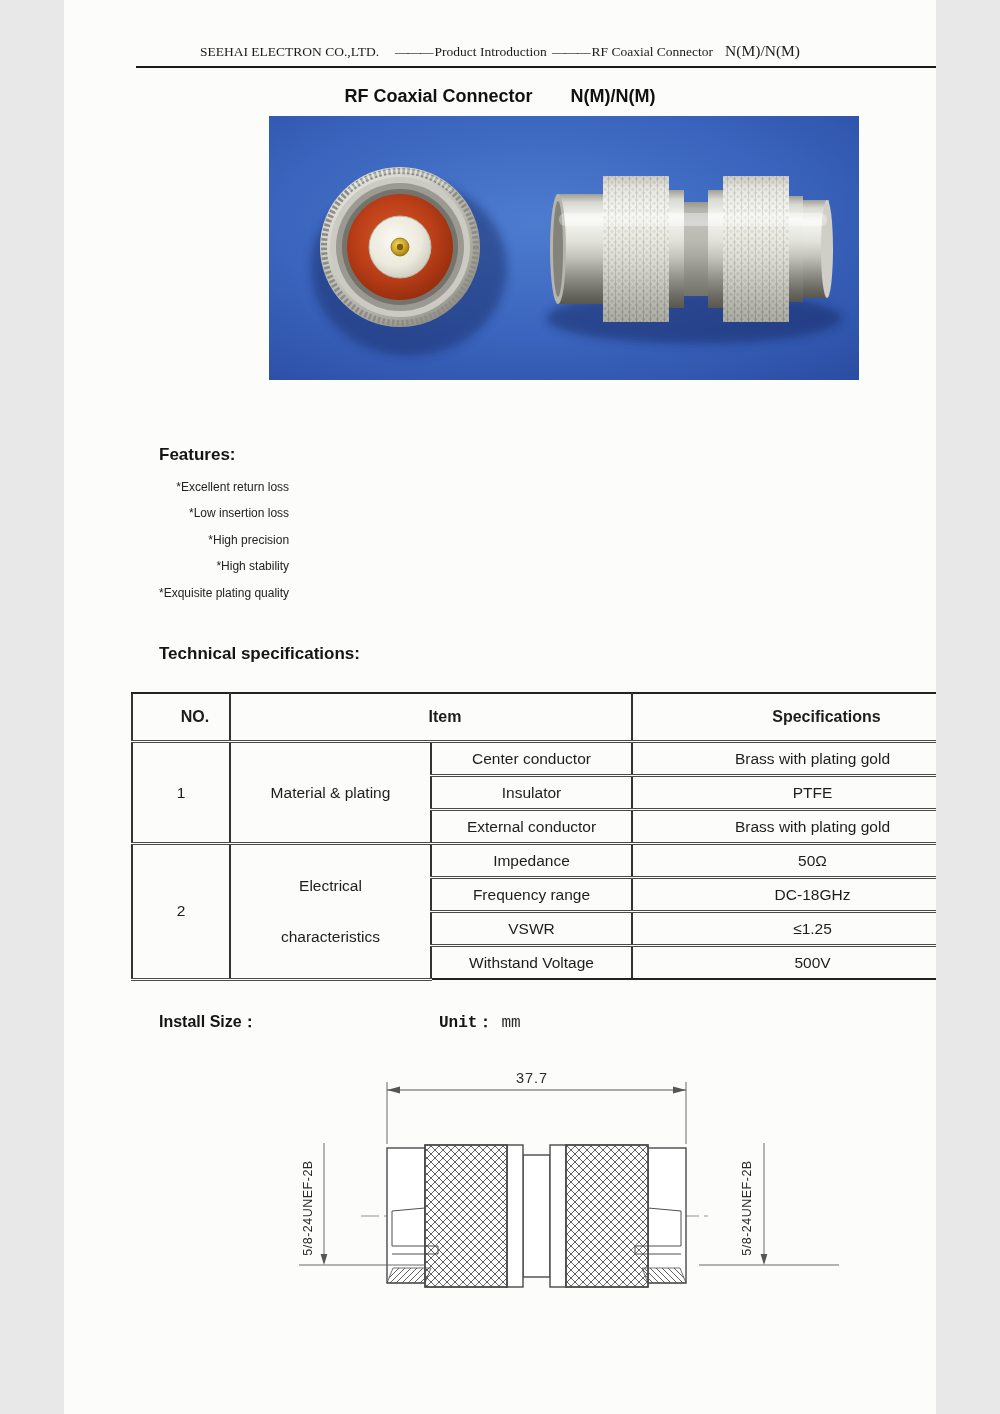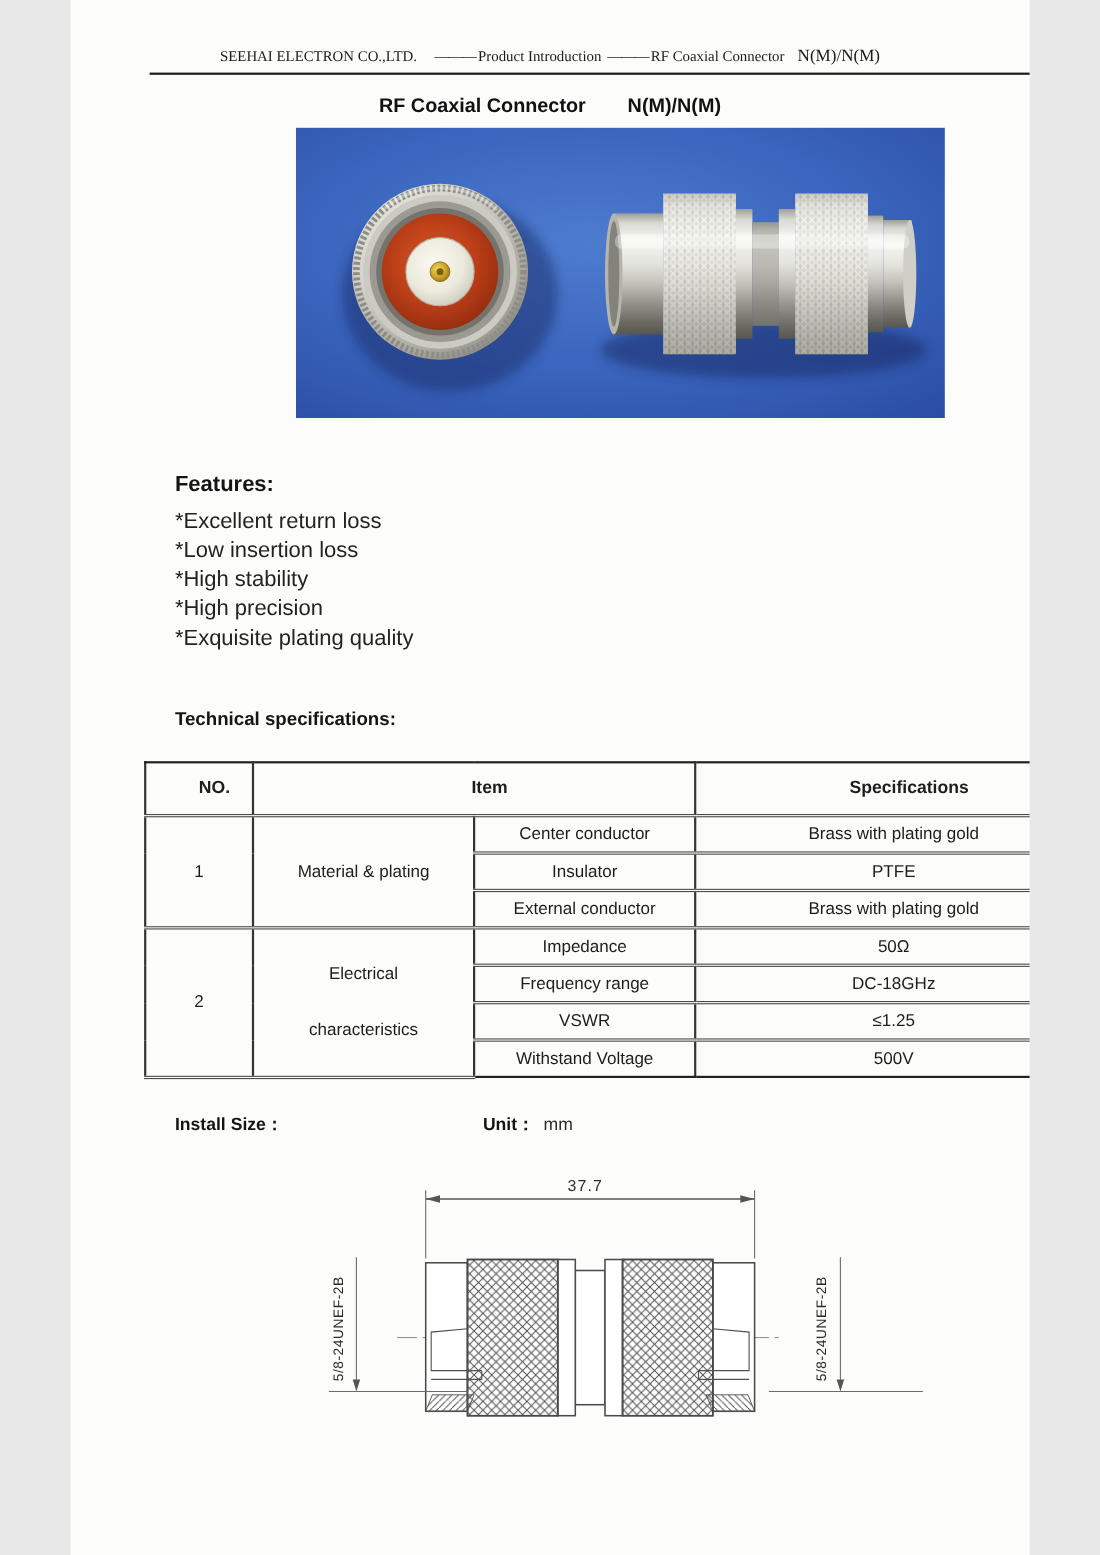--- a/index.html
+++ b/index.html
@@ -16,44 +16,44 @@
   .hdr .model{font-size:15.5px;margin-left:12px;}
   .hdr-rule{position:absolute;top:66px;left:72px;width:848px;height:2px;background:#1a1a1a;}
   
   .title{position:absolute;top:86px;left:0;right:0;text-align:center;
          font-size:18px;font-weight:bold;color:#111;}
   .title .model{margin-left:38px;}
   
   .photo{position:absolute;left:205px;top:116px;width:590px;height:264px;}
   
   .features{position:absolute;left:95px;top:429px;}
-  .features h3{margin:0 0 9px 0;font-size:20px;color:#151515;}
+  .features h3{margin:16px 0 9px 0;font-size:17px;color:#151515;}
   .features ul{margin:0;padding:0;list-style:none;}
-  .features li{font-size:20px;line-height:26.4px;color:#222;}
+  .features li{font-size:12px;line-height:26.4px;color:#222;text-align:right;}
   .tech-head{position:absolute;left:95px;top:644px;font-size:17px;font-weight:bold;color:#151515;}
   
   .spec-table{position:absolute;left:67px;top:692px;border-collapse:collapse;table-layout:fixed;
               width:863px;font-size:15.5px;color:#1d1d1d;}
   .spec-table th,.spec-table td{
       border-left:2px solid #333;border-right:2px solid #333;
       border-top:3px double #4a4a4a;border-bottom:3px double #4a4a4a;
       text-align:center;vertical-align:middle;padding:0 4px;background:transparent;}
   .spec-table tr.head th{border-top:2px solid #222;height:46px;font-size:16px;padding-left:32px;}
   .spec-table tr.last td{border-bottom:2px solid #222;}
   .spec-table td{height:31px;}
   .col-no{width:60px;}
   .col-item1{width:241px;}
   .col-item2{width:239px;}
   .col-spec{width:323px;}
   .two-line div{line-height:24px;}
   .two-line div.gap{margin-top:27px;}
   
   .install{position:absolute;top:1012px;left:0;right:0;font-size:16px;}
   .install .lbl{position:absolute;left:95px;font-weight:bold;color:#141414;}
-  .install .unit{position:absolute;left:375px;}
+  .install .unit{position:absolute;left:375px;font-family:Liberation Mono, monospace;}
   .install .unit b{font-weight:bold;color:#141414;}
   .install .unit span{margin-left:8px;color:#2a2a2a;}
   
   .drawing{position:absolute;left:215px;top:1058px;width:580px;height:270px;}
   svg text{font-family:"Liberation Sans",sans-serif;}
 </style>
 </head>
 <body>
 
 <div class="page">
@@ -149,22 +149,22 @@
       <ellipse cx="558" cy="133" rx="6" ry="49" fill="#cfcfc7"></ellipse>
       <rect x="290" y="97" width="268" height="13" fill="#ffffff" opacity="0.35" rx="6"></rect>
     </g>
   </svg>
 
   <div class="features">
     <h3>Features:</h3>
     <ul>
       <li>*Excellent return loss</li>
       <li>*Low insertion loss</li>
+      <li>*High precision</li>
       <li>*High stability</li>
-      <li>*High precision</li>
       <li>*Exquisite plating quality</li>
     </ul>
   </div>
 
   <div class="tech-head">Technical specifications:</div>
 
   <table class="spec-table">
     <tbody>
         <tr class="head">
       <th class="col-no">NO.</th>

